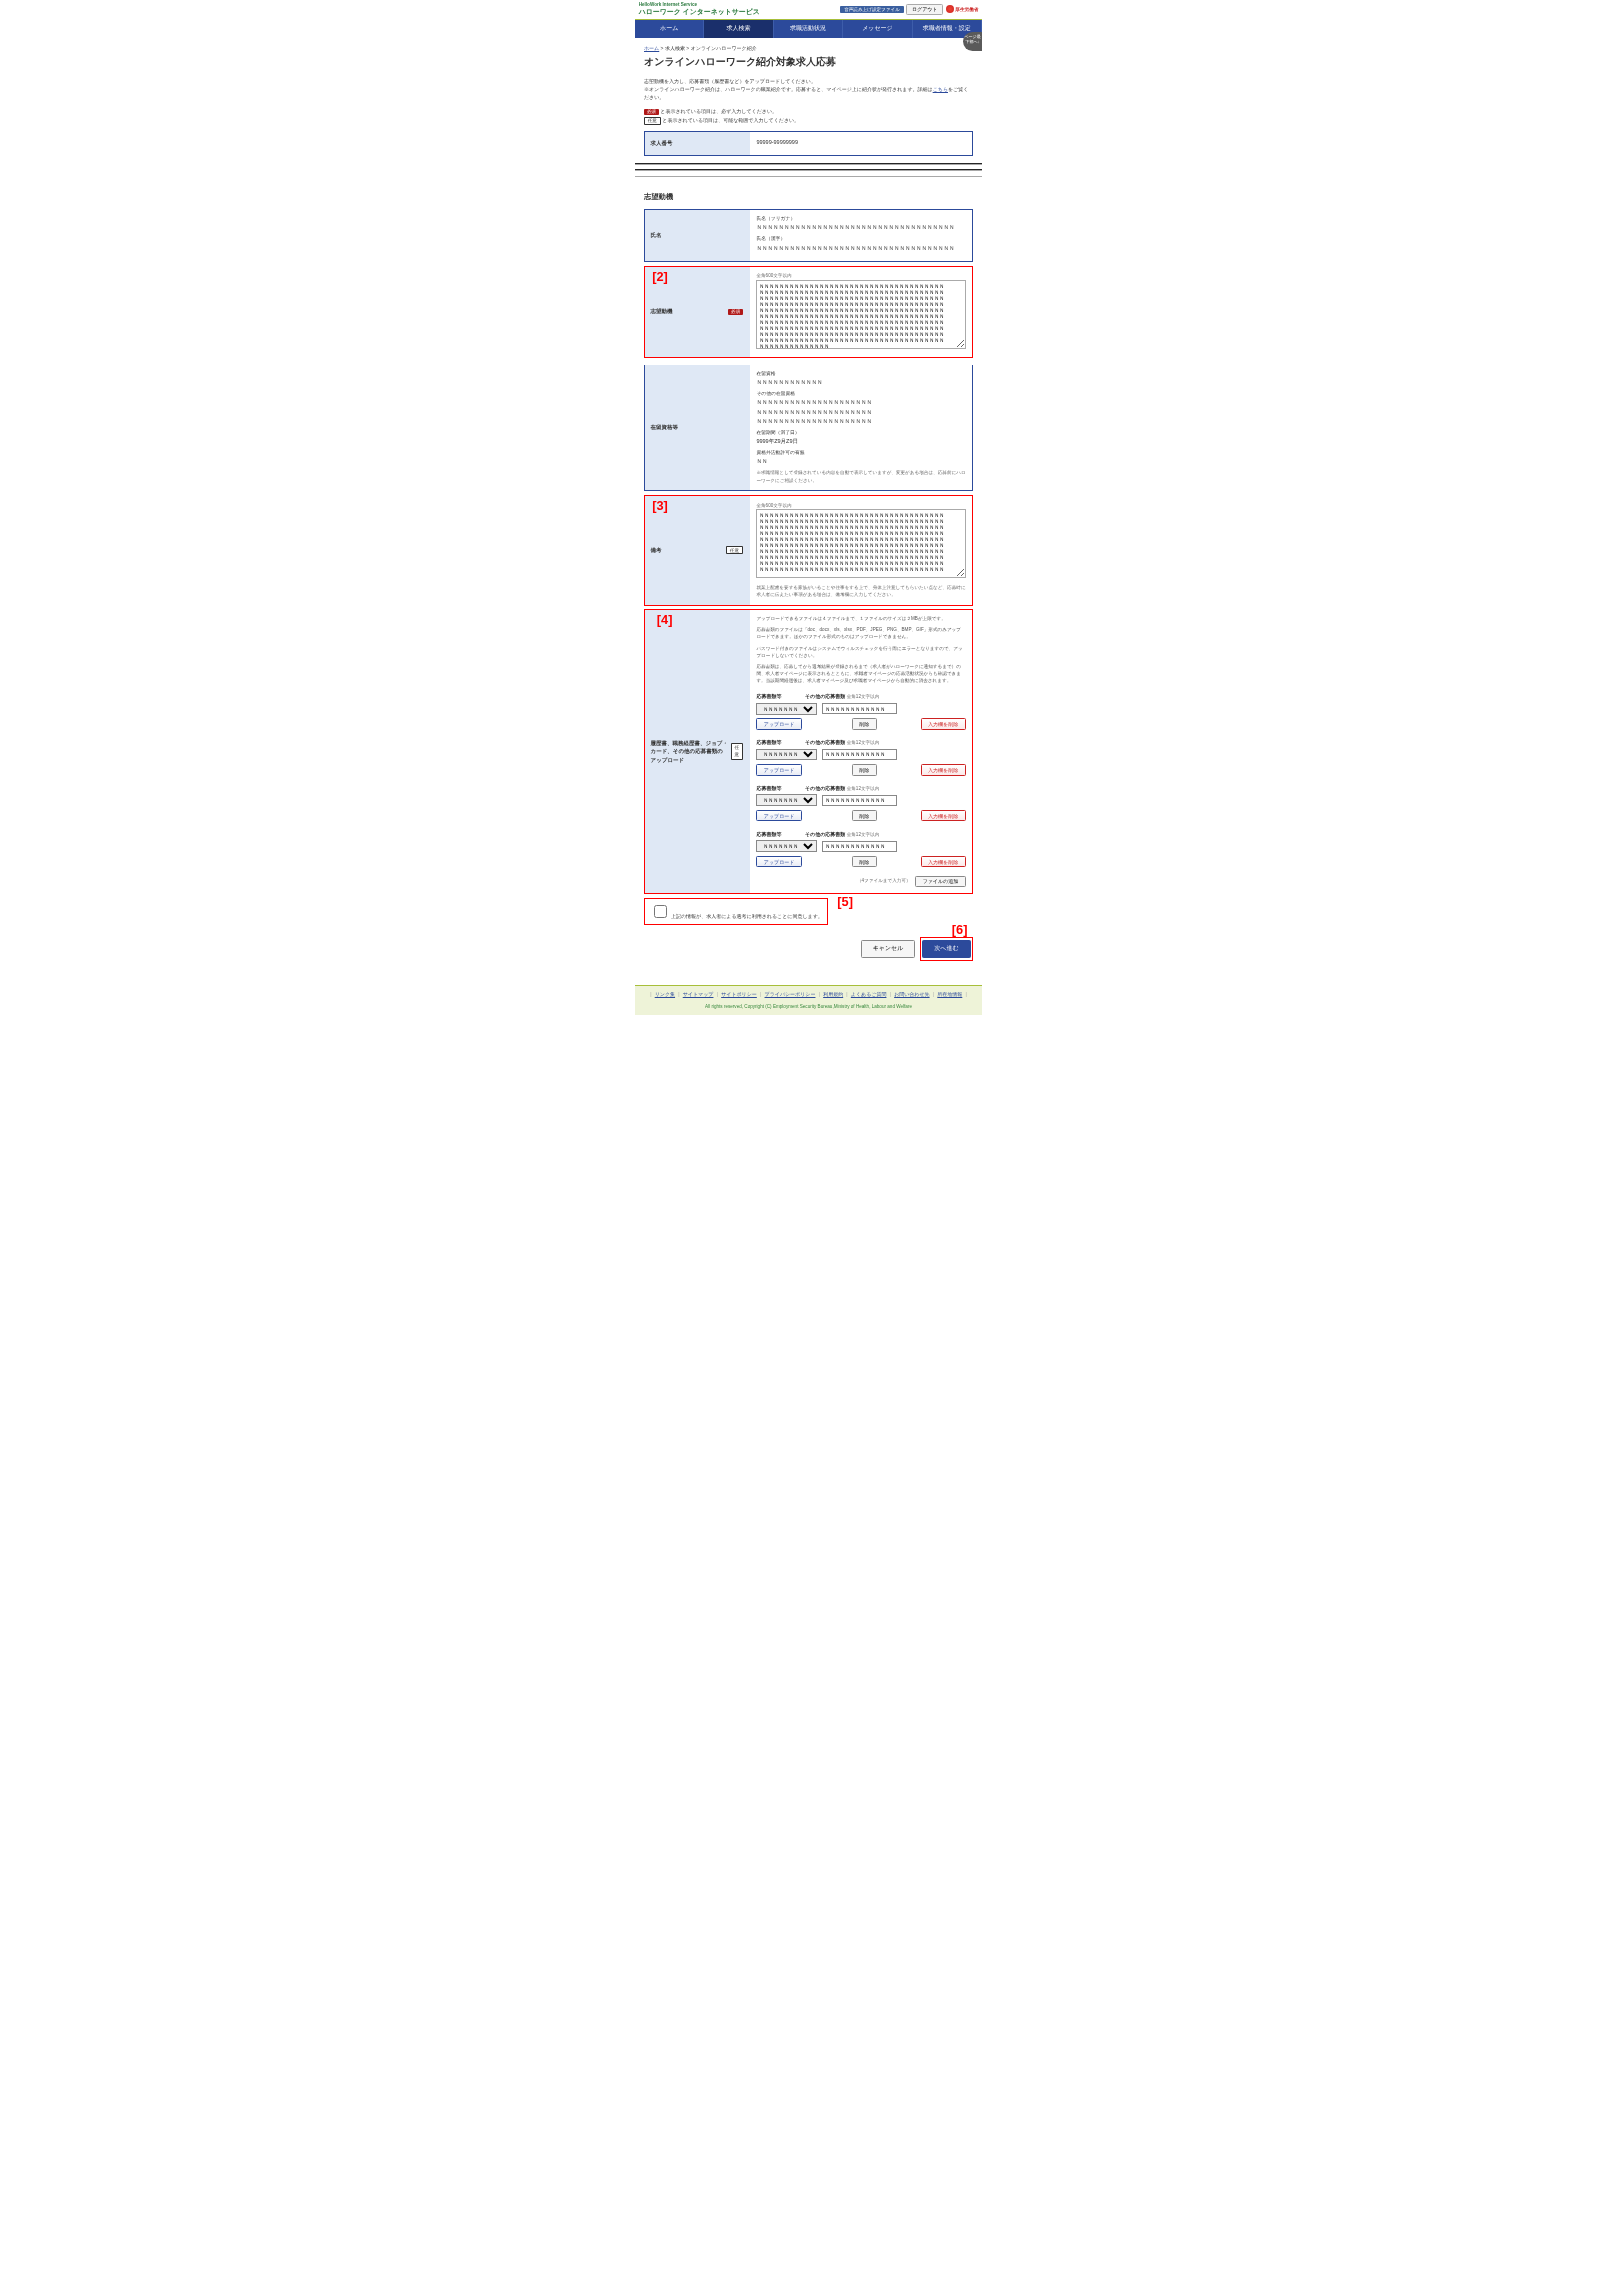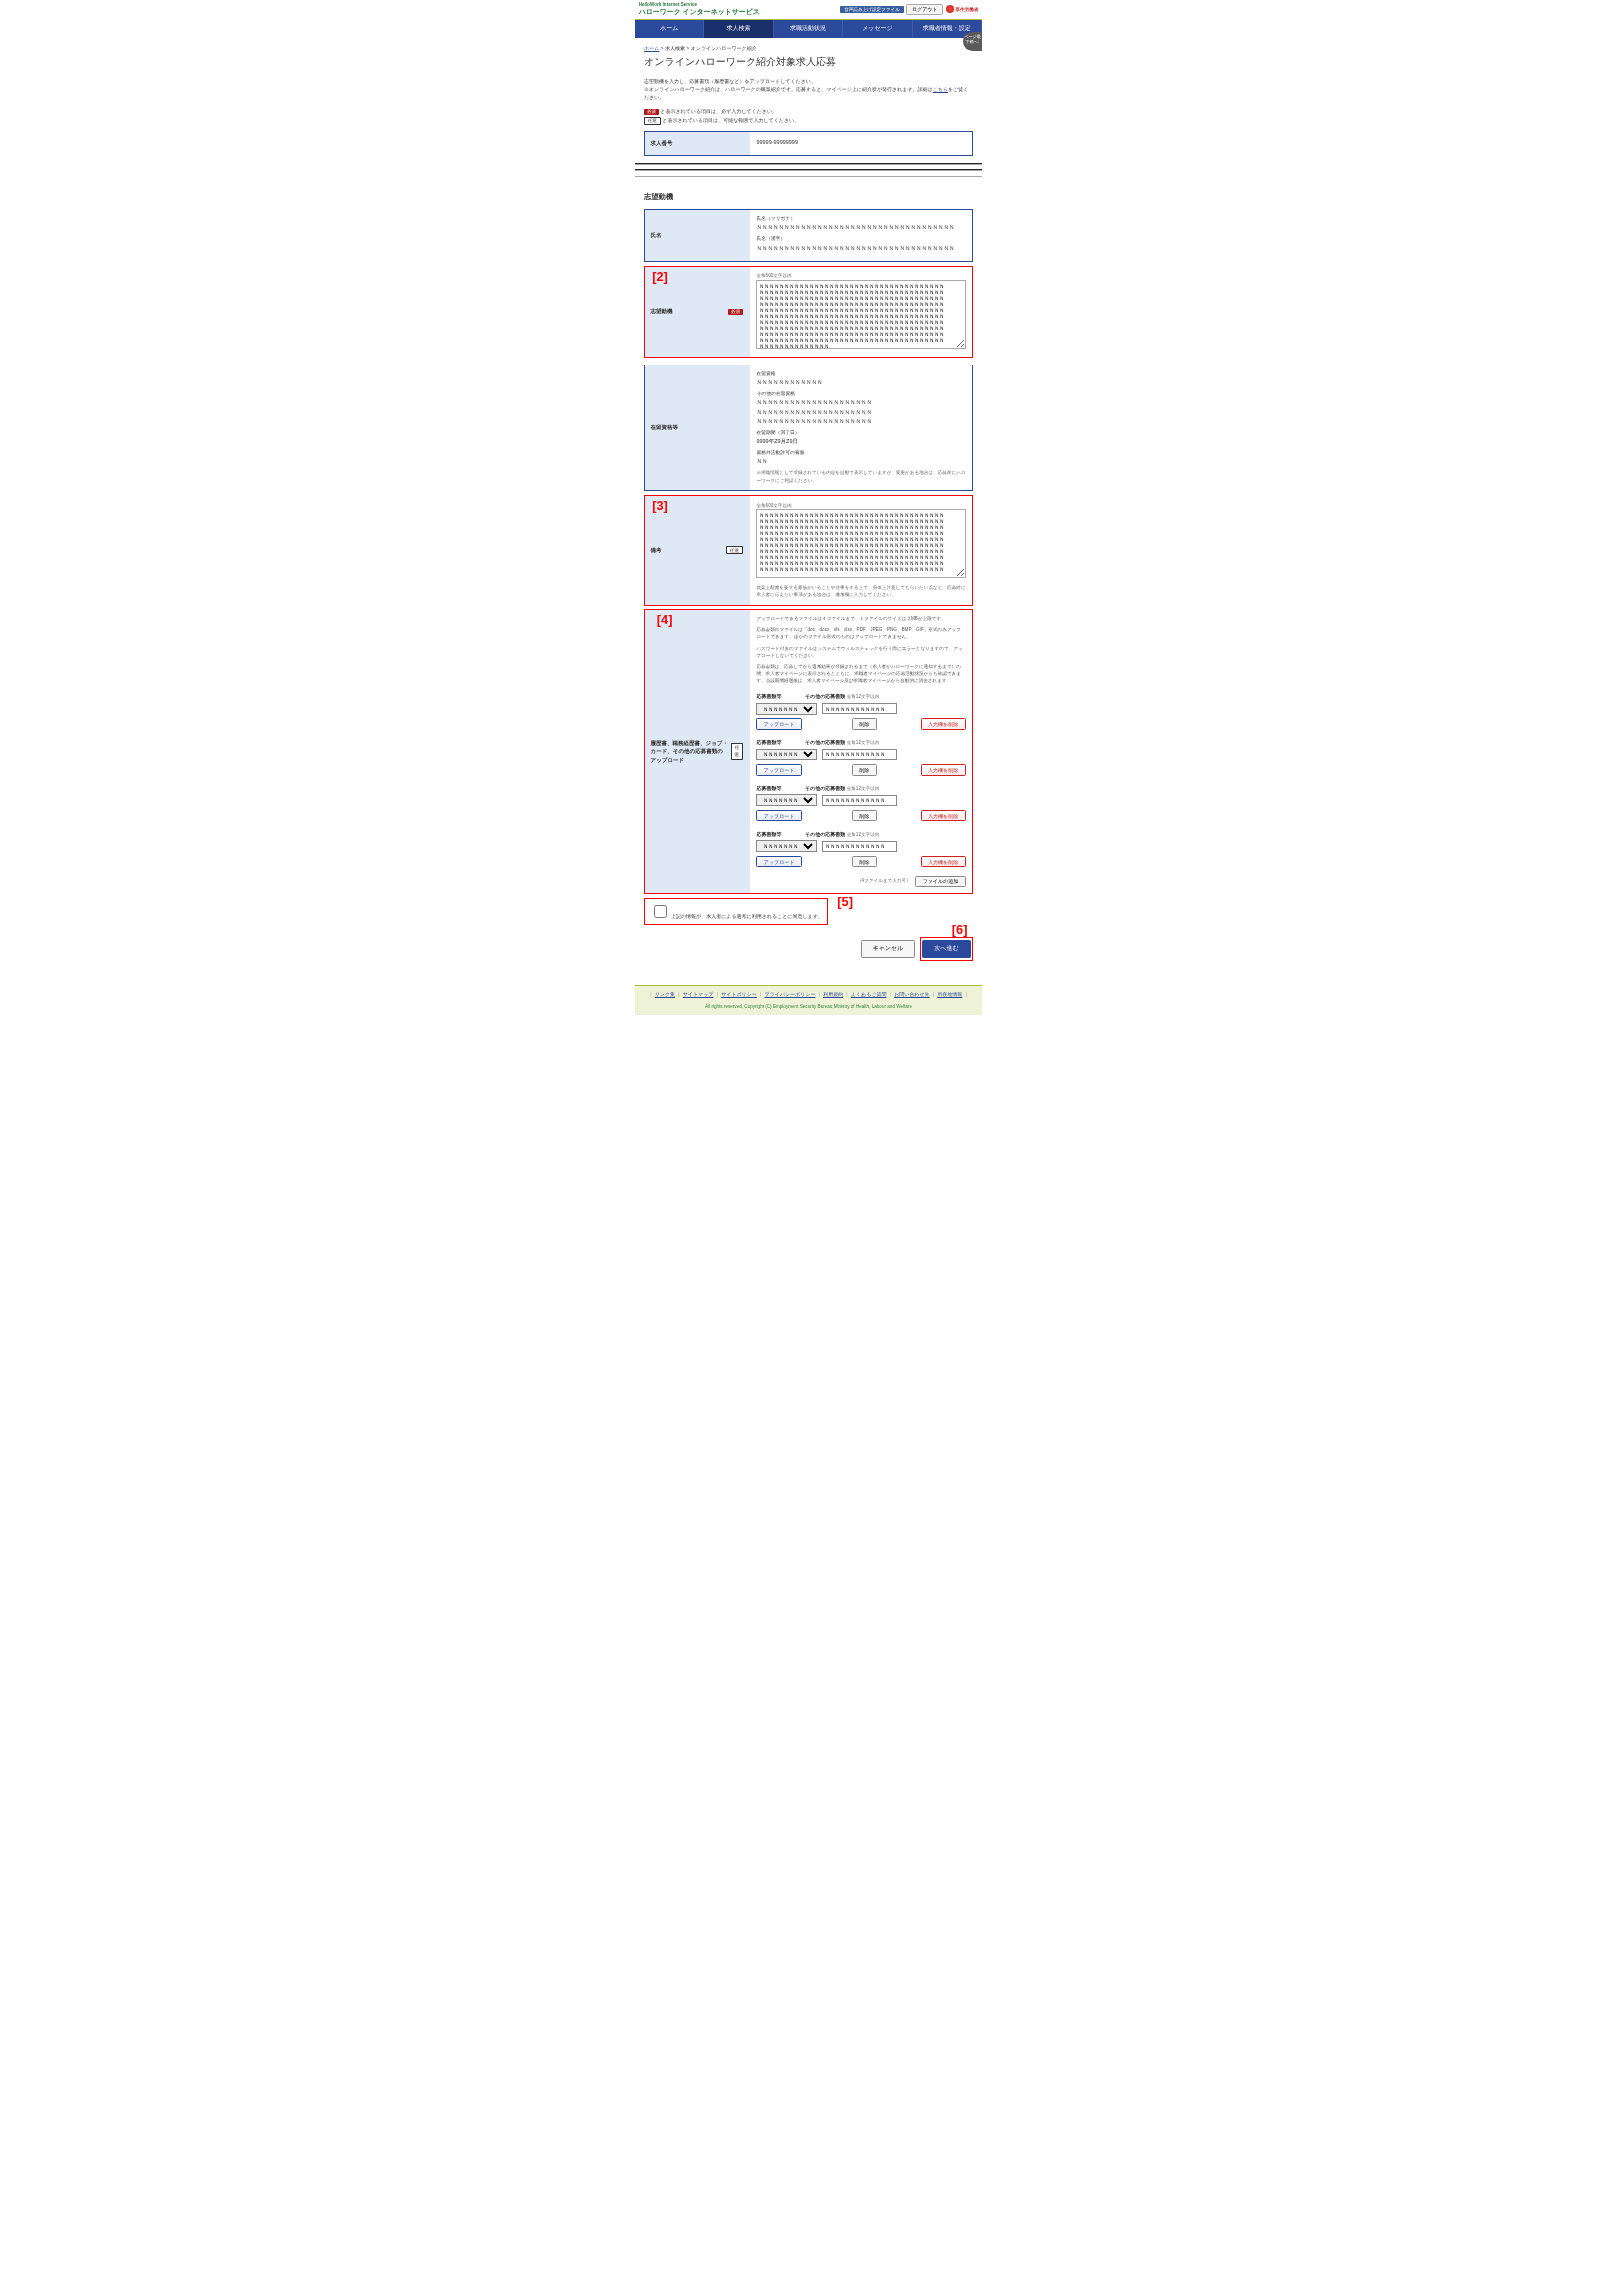--- a/index.html
+++ b/index.html
@@ -13,21 +13,21 @@
 .logout-btn{border:0.5px solid #aaa;background:#f4f4f4;padding:1.4px 4.6px;font-size:5px;border-radius:1.4px}
 .mhlw{display:flex;align-items:center;gap:1.4px}
 .mhlw-circ{width:8.2px;height:8.2px;border-radius:50%;background:radial-gradient(#e43,#c22)}
 .mhlw-txt{color:#c22;font-size:4.6px;font-weight:bold}
 .gnav{display:flex;background:#2c4a9b;color:#fff}
 .gnav div{flex:1;text-align:center;padding:4.6px 0;font-size:6px;border-right:0.5px solid #3d5daa}
 .gnav div.active{background:#1a2f6b}
 .content{padding:4.6px 9px 13.7px}
 .breadcrumb{font-size:5px;margin:2.7px 0}
 .breadcrumb a{color:#2c4a9b;text-decoration:underline}
-h1{font-size:10px;font-weight:normal;margin:3.7px 0 8.2px;color:#333}
+h1{font-size:10px;font-weight:bold;margin:3.7px 0 8.2px;color:#333}
 .intro{font-size:5px;line-height:1.6;margin-bottom:7.3px}
 .intro a{color:#2c4a9b;text-decoration:underline}
 .req-note{font-size:5px;margin:1.8px 0}
 .badge{display:inline-block;padding:0.5px 2.7px;font-size:4.6px;border-radius:0.9px;vertical-align:middle;margin-right:1.8px}
 .badge.req{background:#b01818;color:#fff}
 .badge.opt{background:#fff;border:0.5px solid #333;color:#333}
 .form-box{border:0.5px solid #2c4a9b;margin-top:6.4px}
 .form-box.redbox{border:1.4px solid red;margin-top:3.7px}
 .row{display:flex;border-top:0.5px solid #ccc}
 .row:first-child{border-top:none}

